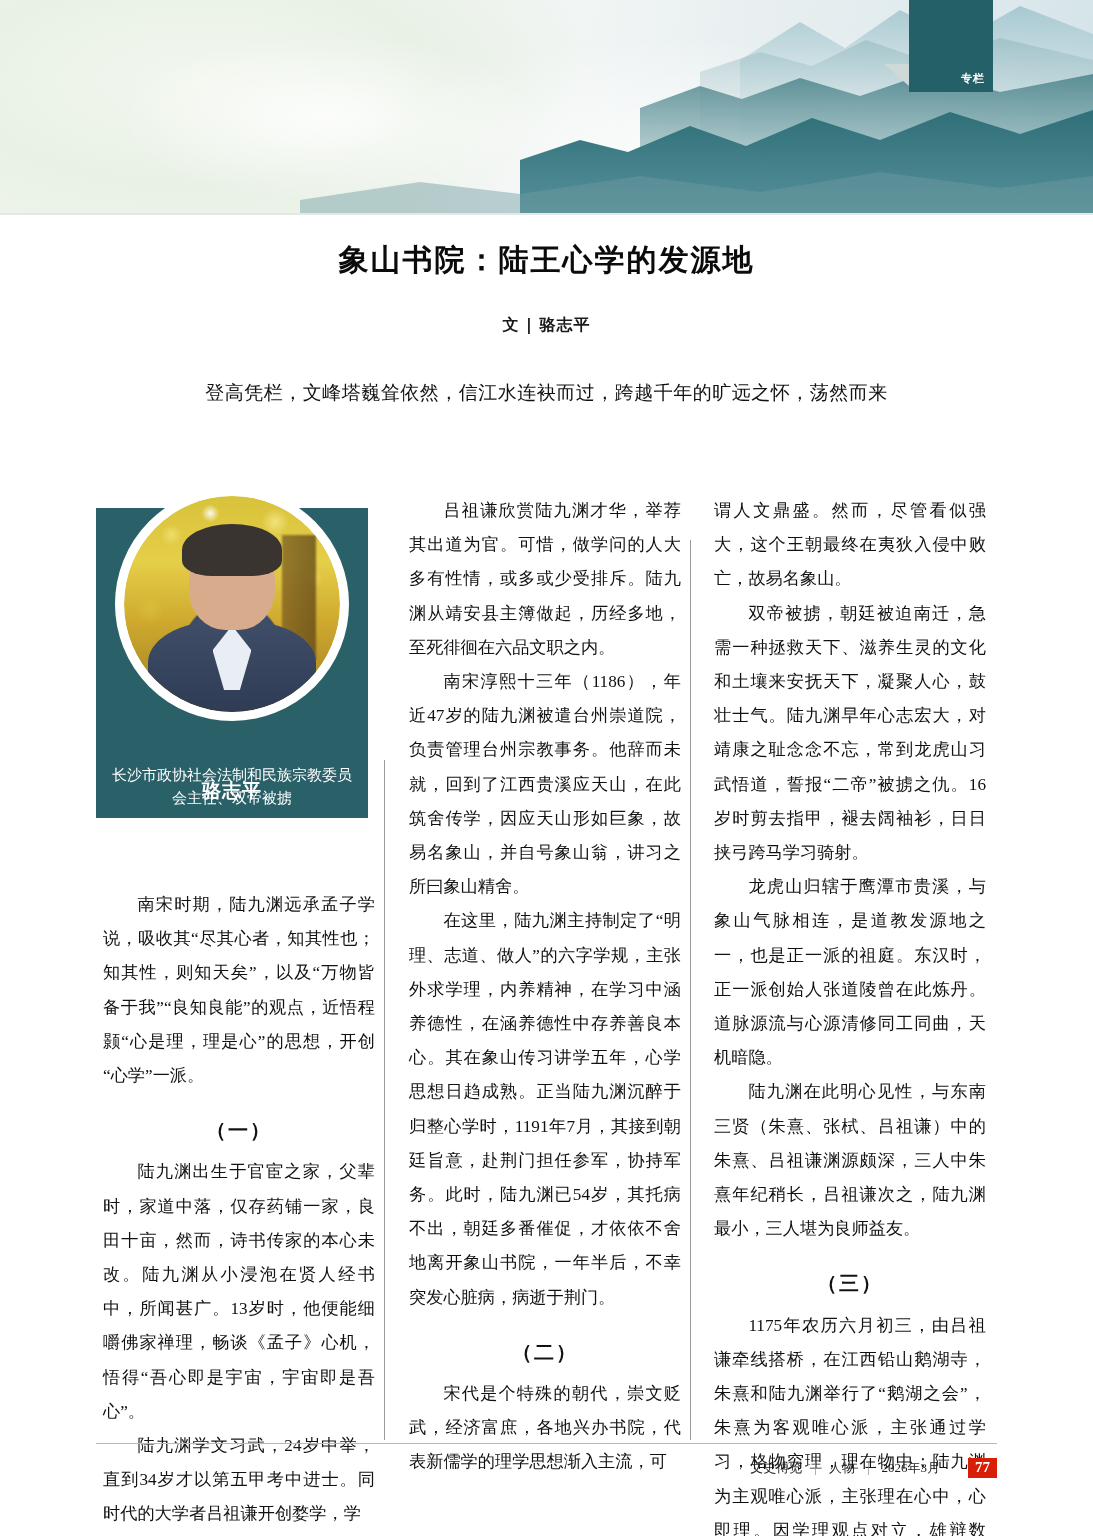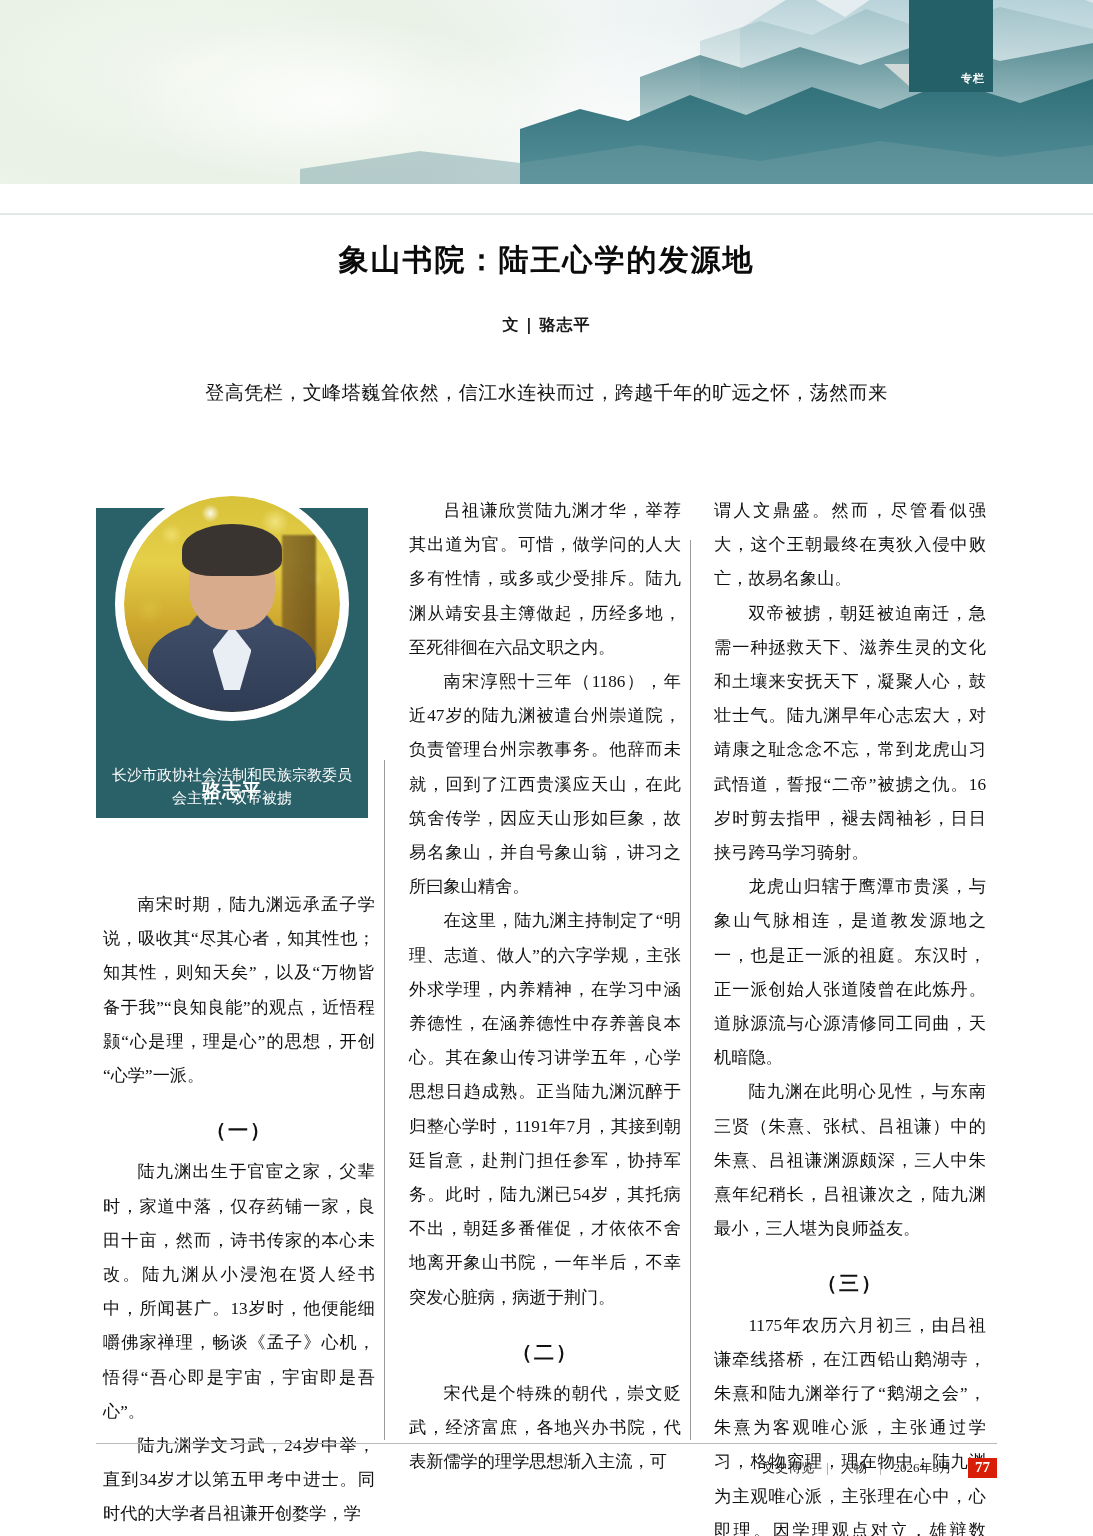--- a/index.html
+++ b/index.html
@@ -6,21 +6,21 @@
   html,body{margin:0;padding:0;}
   body{
     width:1093px;height:1536px;
     background:#ffffff;
     font-family:"Liberation Serif","DejaVu Serif",serif;
     position:relative;overflow:hidden;
   }
 
   
   .banner{
-    position:absolute;left:0;top:0;width:1093px;height:184px;
+    position:absolute;left:0;top:0;width:1093px;height:215px;
     overflow:hidden;
     background:
       radial-gradient(ellipse 520px 230px at 18% 38%, #f2f7ee 0%, #e9f1e6 45%, rgba(233,241,230,0) 78%),
       linear-gradient(100deg,#eef4ea 0%,#eef4ec 28%,#f1f5f4 52%,#e7eef0 70%,#dfeaee 85%,#d3e3e8 100%);
   }
   .mist{
     position:absolute;left:0;top:0;width:100%;height:100%;
     background:
       radial-gradient(ellipse 300px 120px at 30% 55%, rgba(255,255,255,.85) 0%, rgba(255,255,255,0) 70%),
       radial-gradient(ellipse 420px 150px at 62% 68%, rgba(255,255,255,.75) 0%, rgba(255,255,255,0) 72%),
@@ -165,21 +165,21 @@
   .footer{
     position:absolute;right:96px;top:1458px;
     display:flex;align-items:center;gap:10px;
     font-family:Liberation Serif, serif;
     font-size:13px;color:#1a1a1a;
   }
   .footer .sep{color:#888;margin:0 2px;}
   .pageno{
     background:#d81e06;color:#fff;font-weight:700;
     padding:1px 7px 2px 7px;font-size:15px;line-height:17px;
-    margin-left:6px;
+    margin-left:18px;
   }
 </style>
 </head>
 <body>
 
 <div class="banner">
   <div class="mist"></div>
   <svg class="ridge" viewBox="0 0 1093 215" preserveAspectRatio="none">
     <defs>
       <linearGradient id="g1" x1="0" y1="0" x2="0" y2="1">

